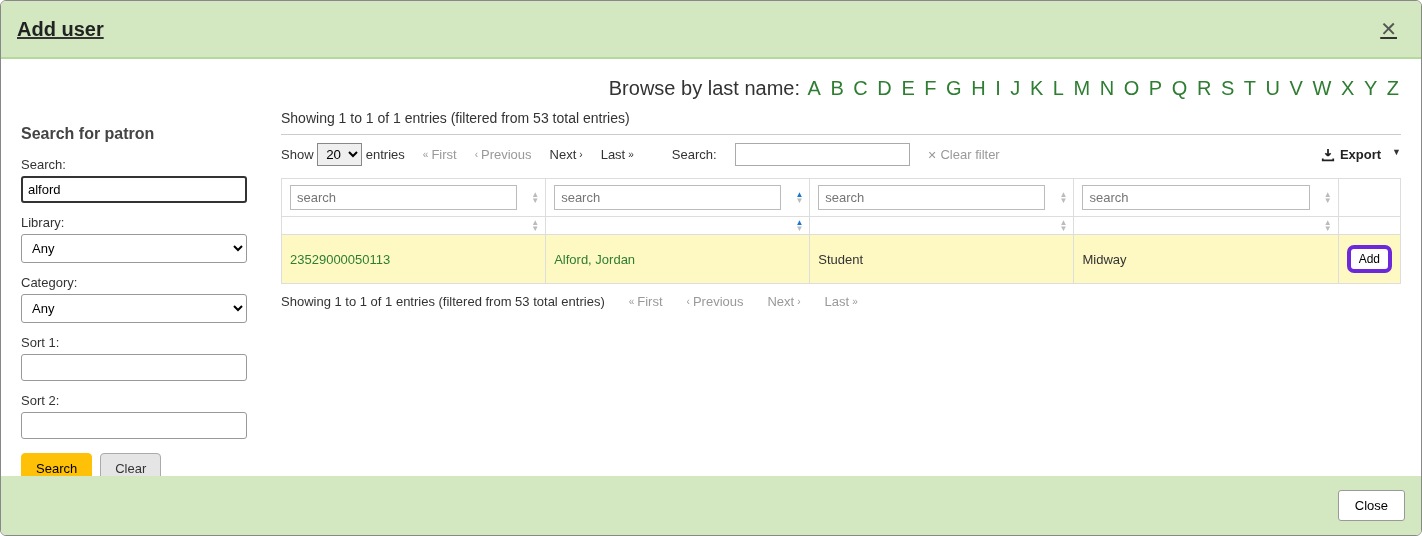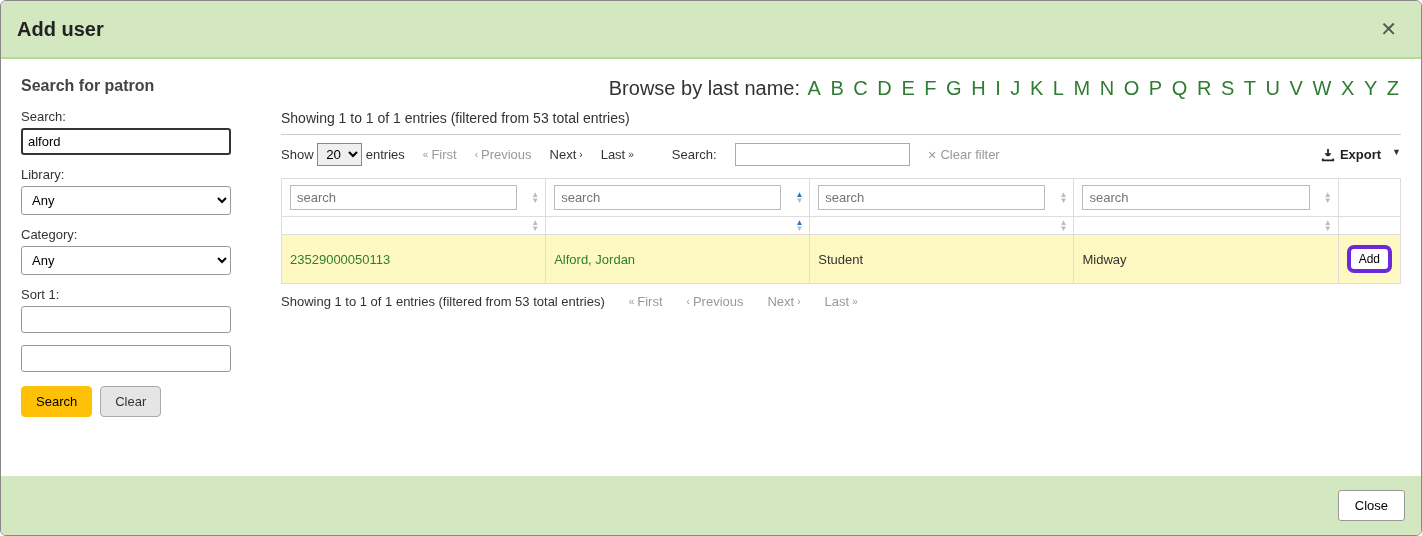--- a/index.html
+++ b/index.html
@@ -23,20 +23,21 @@
       flex-direction: column;
       background: #fff;
     }
     .modal-header {
       background: #d3e8c0;
       border-bottom: 2px solid #b5d99c;
       padding: 12px 16px;
       display: flex;
       justify-content: space-between;
       align-items: center;
+      text-decoration: underline;
     }
     .modal-title {
       font-size: 20px;
       font-weight: bold;
       color: #222;
     }
     .close-x {
       font-size: 20px;
       color: #555;
       cursor: pointer;
@@ -51,33 +52,34 @@
     }
     .sidebar {
       width: 260px;
       padding: 18px 20px;
     }
     .sidebar h3 {
       font-size: 16px;
       font-weight: bold;
       color: #444;
       margin-bottom: 14px;
+      margin-top: 48px;
     }
     .form-group {
       margin-bottom: 12px;
     }
     .form-label {
       display: block;
       font-size: 13px;
       color: #333;
       margin-bottom: 4px;
       font-weight: normal;
     }
     .form-input, .form-select {
-      width: 210px;
+      width: 226px;
       padding: 5px 6px;
       border: 1px solid #999;
       border-radius: 3px;
       font-size: 13px;
       background: #fff;
     }
     .form-input.focused {
       border: 2px solid #333;
       padding: 4px 5px;
     }
@@ -298,20 +300,21 @@
           <option>Any</option>
         </select>
       </div>
 
       <div class="form-group">
         <label class="form-label">Sort 1:</label>
         <input class="form-input" type="text" value="" style="">
       </div>
 
       <div class="form-group">
+        <label class="form-label">Sort 2:</label>
         <input class="form-input" type="text" value="" style="">
       </div>
 
       <div class="btn-group">
         <button class="btn btn-primary">Search</button>
         <button class="btn btn-default">Clear</button>
       </div>
     </div>
 
     <div class="main-content">

